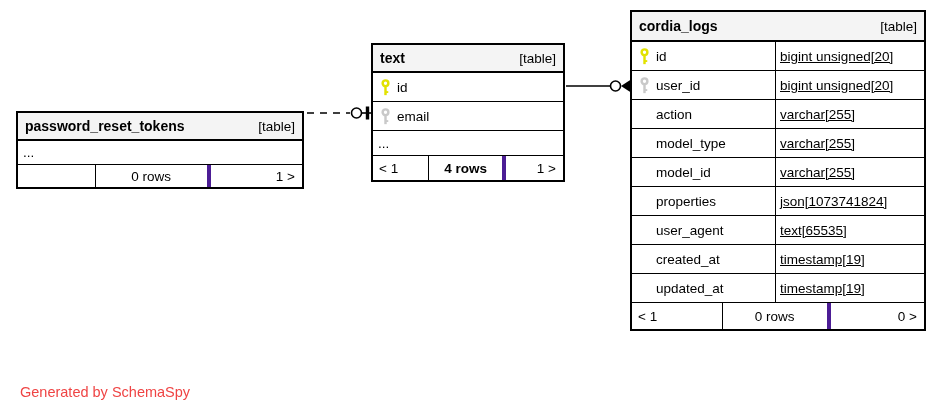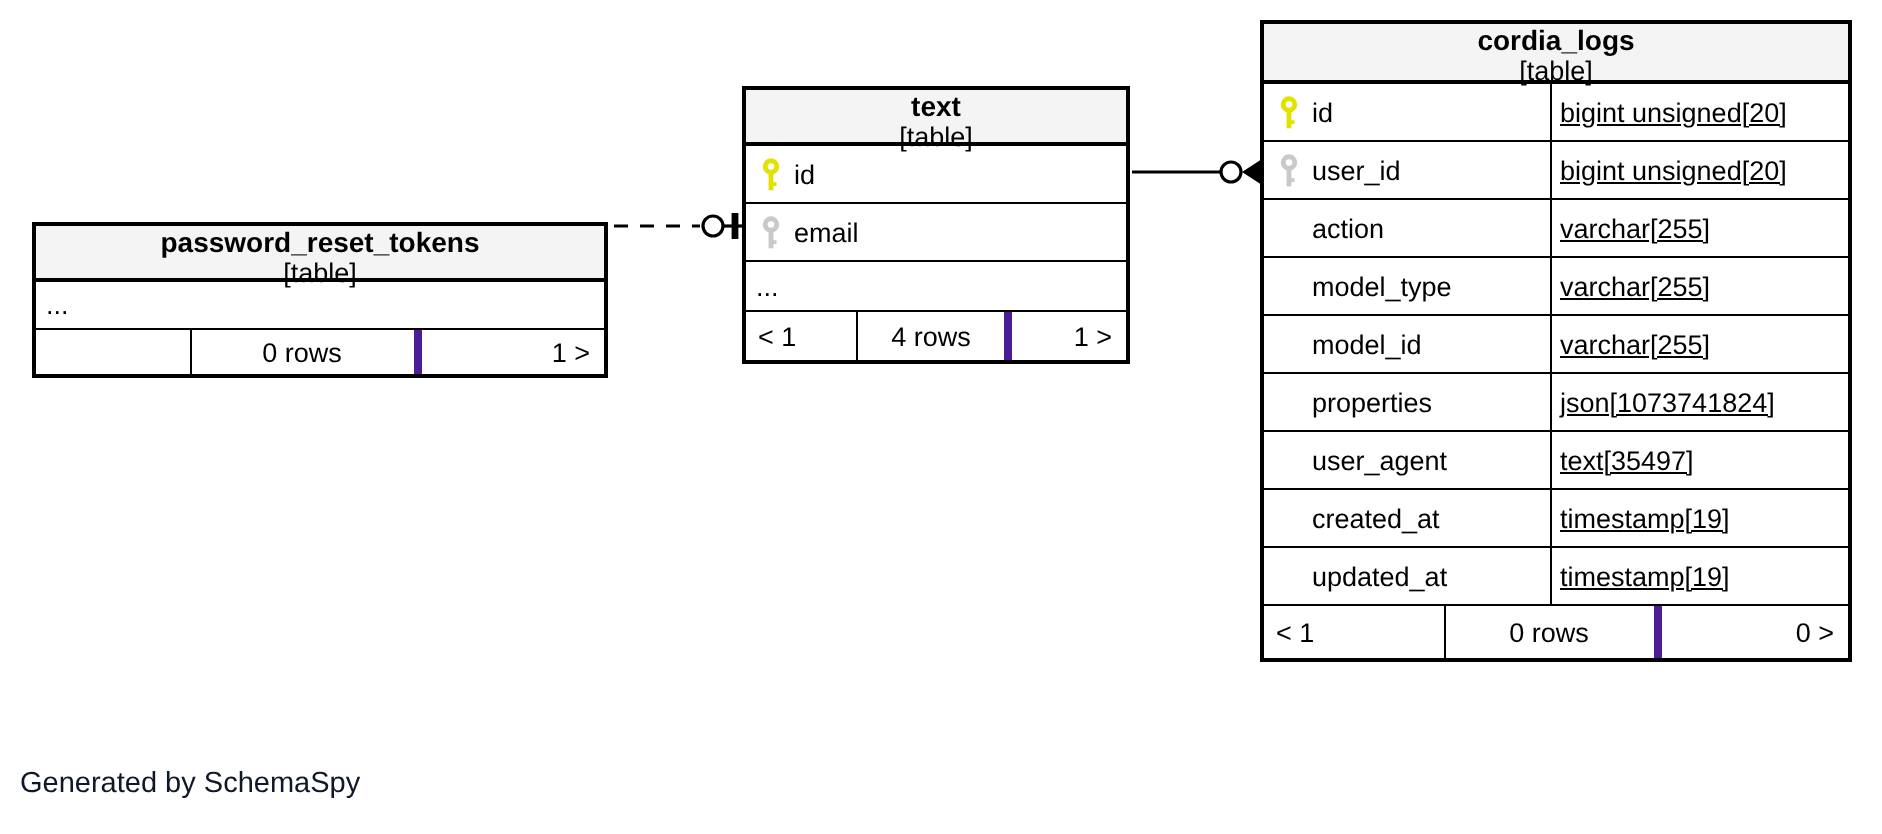--- a/index.html
+++ b/index.html
@@ -23,21 +23,20 @@
     cursor: pointer;
   }
   .tbl-header {
     display: flex;
     justify-content: space-between;
     align-items: center;
     background: #f4f4f4;
     border-bottom: 2px solid #000000;
     padding: 0 7px;
     height: 26px;
-    flex-direction: column;
   }
   .tbl-title { font-weight: bold; font-size: 14px; white-space: nowrap; }
   .tbl-badge { font-weight: normal; white-space: nowrap; }
 
   .col-row {
     display: flex;
     align-items: stretch;
     border-bottom: 1px solid #000000;
     height: 28px;
   }
@@ -84,21 +83,21 @@
   
   .prt   { left: 16px;  top: 75px; width: 288px; margin-top: 36px; }
   .prt .tbl-footer { height: 22px; }
   .prt .f-left { width: 27.3%; }
   .prt .f-center { width: 40.5%; }
 
   .users { left: 371px; top: 43px; width: 194px; }
   .users .ellipsis-row { height: 24px; }
   .users .tbl-footer { height: 24px; }
   .users .f-left { width: 29.4%; }
-  .users .f-center { width: 40.7%; }
+  .users .f-center { width: 40.7%; font-weight: bold; }
 
   .cordia { left: 630px; top: 10px; width: 296px; }
   .cordia .tbl-header { height: 28px; }
   .cordia .tbl-footer { height: 26px; }
   .cordia .f-left { width: 31%; }
   .cordia .f-center { width: 37%; }
 
   
   .key-icon { display: inline-flex; }
   .key-primary { color: #e2e200; }
@@ -106,24 +105,24 @@
 
   
   .overlay {
     position: absolute;
     left: 0; top: 0;
     pointer-events: none;
   }
 
   .gen-note {
     position: absolute;
-    left: 10px;
+    left: 20px;
     top: 384px;
     font-size: 14.5px;
-    color: #0f172a;
+    color: #ef4444;
     white-space: nowrap;
   }
 </style>
 </head>
 <body>
 
 <div class="canvas">
 
   <svg class="overlay" width="941" height="417" viewBox="0 0 941 417">
     <g>
@@ -254,21 +253,21 @@
       </span>
       <span class="type-cell">json[1073741824]</span>
     </div>
 
 
     <div class="col-row">
       <span class="name-cell">
         <span class="icon-slot"></span>
         <span class="col-name">user_agent</span>
       </span>
-      <span class="type-cell">text[35497]</span>
+      <span class="type-cell">text[65535]</span>
     </div>
 
     <div class="col-row">
       <span class="name-cell">
         <span class="icon-slot"></span>
         <span class="col-name">created_at</span>
       </span>
       <span class="type-cell">timestamp[19]</span>
     </div>
 

